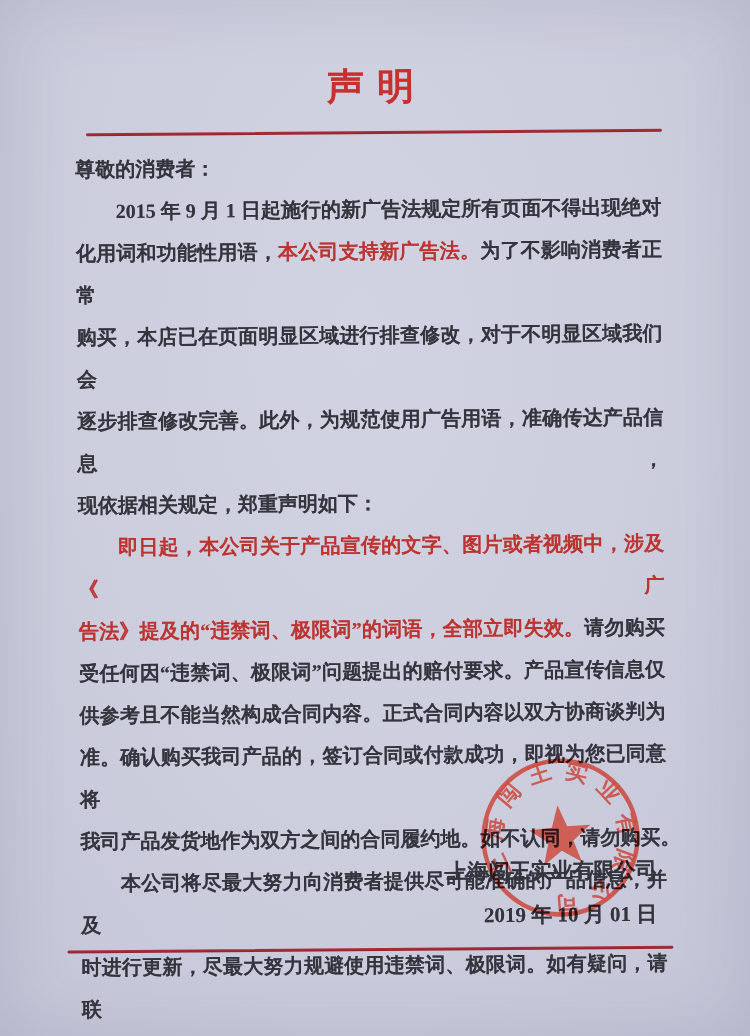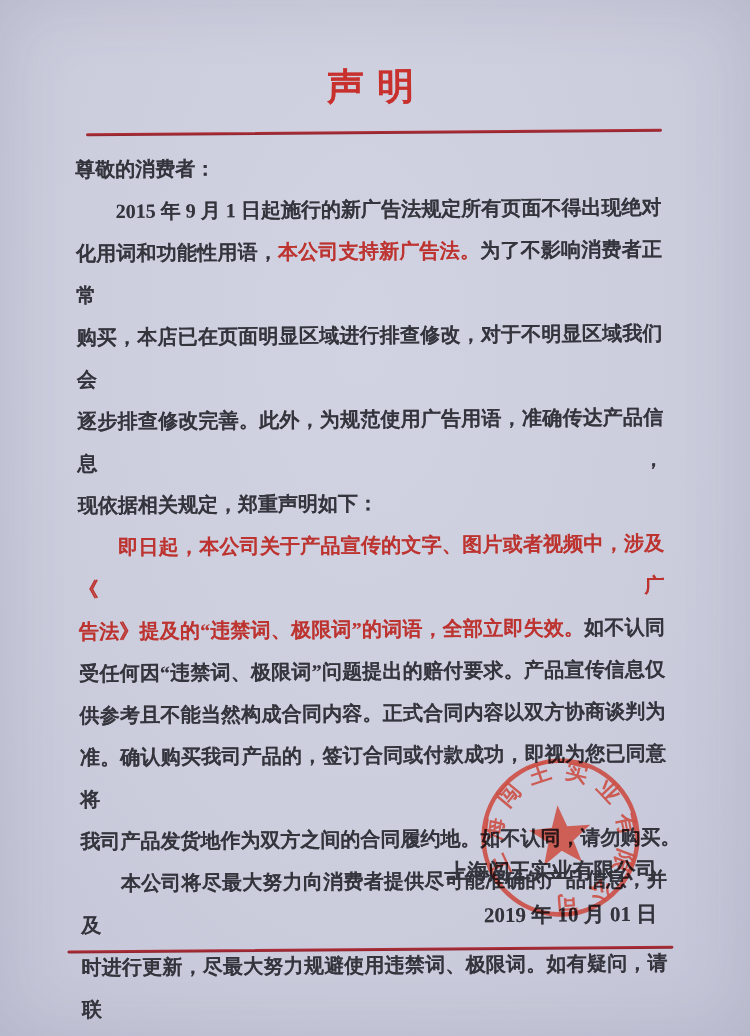--- a/index.html
+++ b/index.html
@@ -78,21 +78,21 @@
 
     <div class="doc-body">
       <div class="line">尊敬的消费者：</div>
 
     <div class="line just ind"><span class="ink">2015 年 9 月 1 日起施行的新广告法规定所有页面不得出现绝对</span></div>
         <div class="line just"><span class="ink">化用词和功能性用语，</span><span class="red">本公司支持新广告法。</span><span class="ink">为了不影响消费者正常</span></div>
         <div class="line just"><span class="ink">购买，本店已在页面明显区域进行排查修改，对于不明显区域我们会</span></div>
         <div class="line just"><span class="ink">逐步排查修改完善。此外，为规范使用广告用语，准确传达产品信息，</span></div>
         <div class="line"><span class="ink">现依据相关规定，郑重声明如下：</span></div>
         <div class="line just ind"><span class="red">即日起，本公司关于产品宣传的文字、图片或者视频中，涉及《广</span></div>
-        <div class="line just"><span class="red">告法》提及的“违禁词、极限词”的词语，全部立即失效。</span><span class="ink">如不认同</span></div>
+        <div class="line just"><span class="red">告法》提及的“违禁词、极限词”的词语，全部立即失效。</span><span class="ink">请勿购买</span></div>
         <div class="line just"><span class="ink">受任何因“违禁词、极限词”问题提出的赔付要求。产品宣传信息仅</span></div>
         <div class="line just"><span class="ink">供参考且不能当然构成合同内容。正式合同内容以双方协商谈判为</span></div>
         <div class="line just"><span class="ink">准。确认购买我司产品的，签订合同或付款成功，即视为您已同意将</span></div>
         <div class="line"><span class="ink">我司产品发货地作为双方之间的合同履约地。如不认同，请勿购买。</span></div>
         <div class="line just ind"><span class="ink">本公司将尽最大努力向消费者提供尽可能准确的产品信息，并及</span></div>
         <div class="line just"><span class="ink">时进行更新，尽最大努力规避使用违禁词、极限词。如有疑问，请联</span></div>
         <div class="line"></div>
       </div>
 
     <div class="signature">

